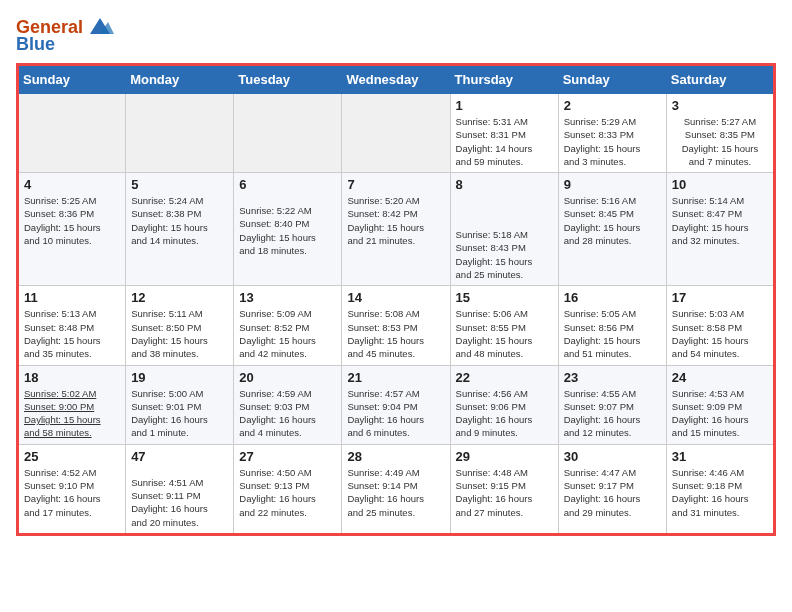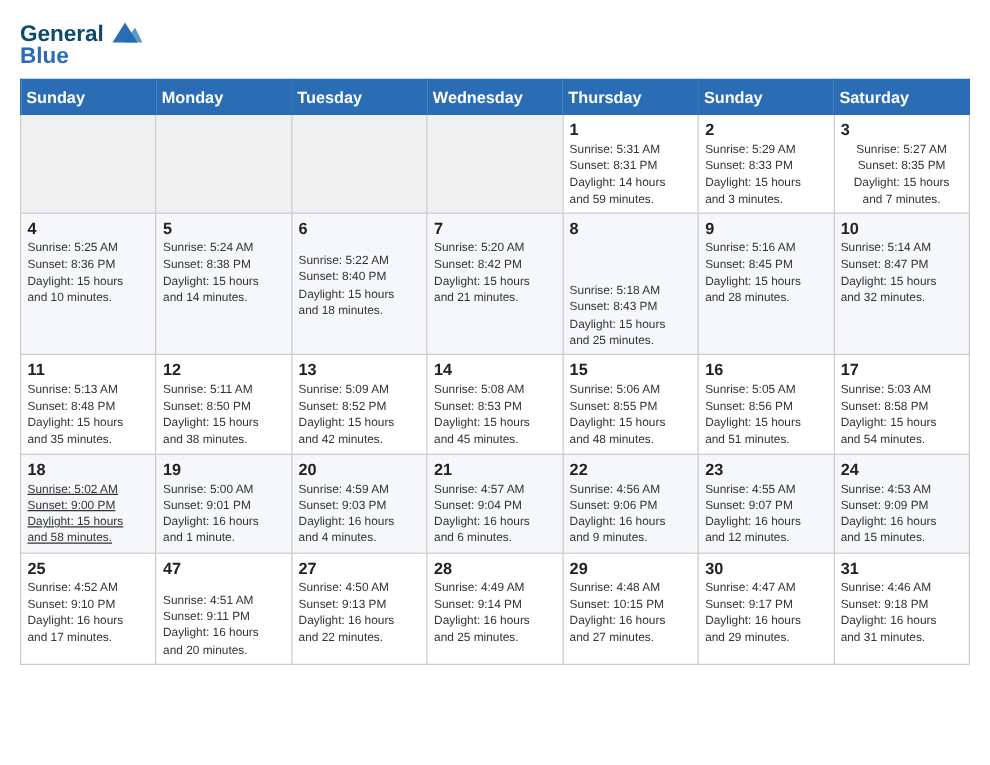--- a/index.html
+++ b/index.html
@@ -35,21 +35,21 @@
       line-height: 1.1;
     }
     .calendar-subtitle {
       font-size: 16px;
       color: #333;
       margin-top: 2px;
     }
     .calendar-table {
       width: 100%;
       border-collapse: collapse;
-      border: 1px solid #ef4444;
+      border: 3px solid #ef4444;
     }
     .calendar-table th {
       background-color: #2a6db5;
       color: #fff;
       font-size: 13px;
       font-weight: bold;
       padding: 6px 4px;
       text-align: left;
       border: 1px solid #2a6db5;
     }
@@ -87,21 +87,21 @@
     td.empty {
       background: #f0f0f0 !important;
     }
   </style>
 </head>
 <body>
 
 <div class="header">
   <div class="logo">
     <div class="logo-row">
-      <span style="font-size:18px;font-weight:bold;color:#0c4a6e;">General</span>
+      <span style="font-size:18px;font-weight:bold;color:#c2410c;">General</span>
       <svg width="28" height="22" viewBox="0 0 28 22" style="margin-left:3px;">
         <polygon points="4,18 14,2 24,18" fill="#2a6db5"></polygon>
         <polygon points="14,18 22,6 28,18" fill="#1a6db5" opacity="0.7"></polygon>
       </svg>
     </div>
     <span style="font-size:18px;font-weight:bold;color:#2a6db5;margin-top:-4px;">Blue</span>
   </div>
   <div class="title-block">
     <div class="calendar-title"></div>
     <div class="calendar-subtitle"></div>
@@ -326,21 +326,21 @@
         <td>
           <span class="day-number">28</span>
           <div class="day-info" style="white-space: pre-line;">Sunrise: 4:49 AM
 Sunset: 9:14 PM
 Daylight: 16 hours
 and 25 minutes.</div>
         </td>
         <td>
           <span class="day-number">29</span>
           <div class="day-info" style="white-space: pre-line;">Sunrise: 4:48 AM
-Sunset: 10:15 PM
+Sunset: 9:15 PM
 Daylight: 16 hours
 and 27 minutes.</div>
         </td>
         <td>
           <span class="day-number">30</span>
           <div class="day-info" style="white-space: pre-line;">Sunrise: 4:47 AM
 Sunset: 9:17 PM
 Daylight: 16 hours
 and 29 minutes.</div>
         </td>

